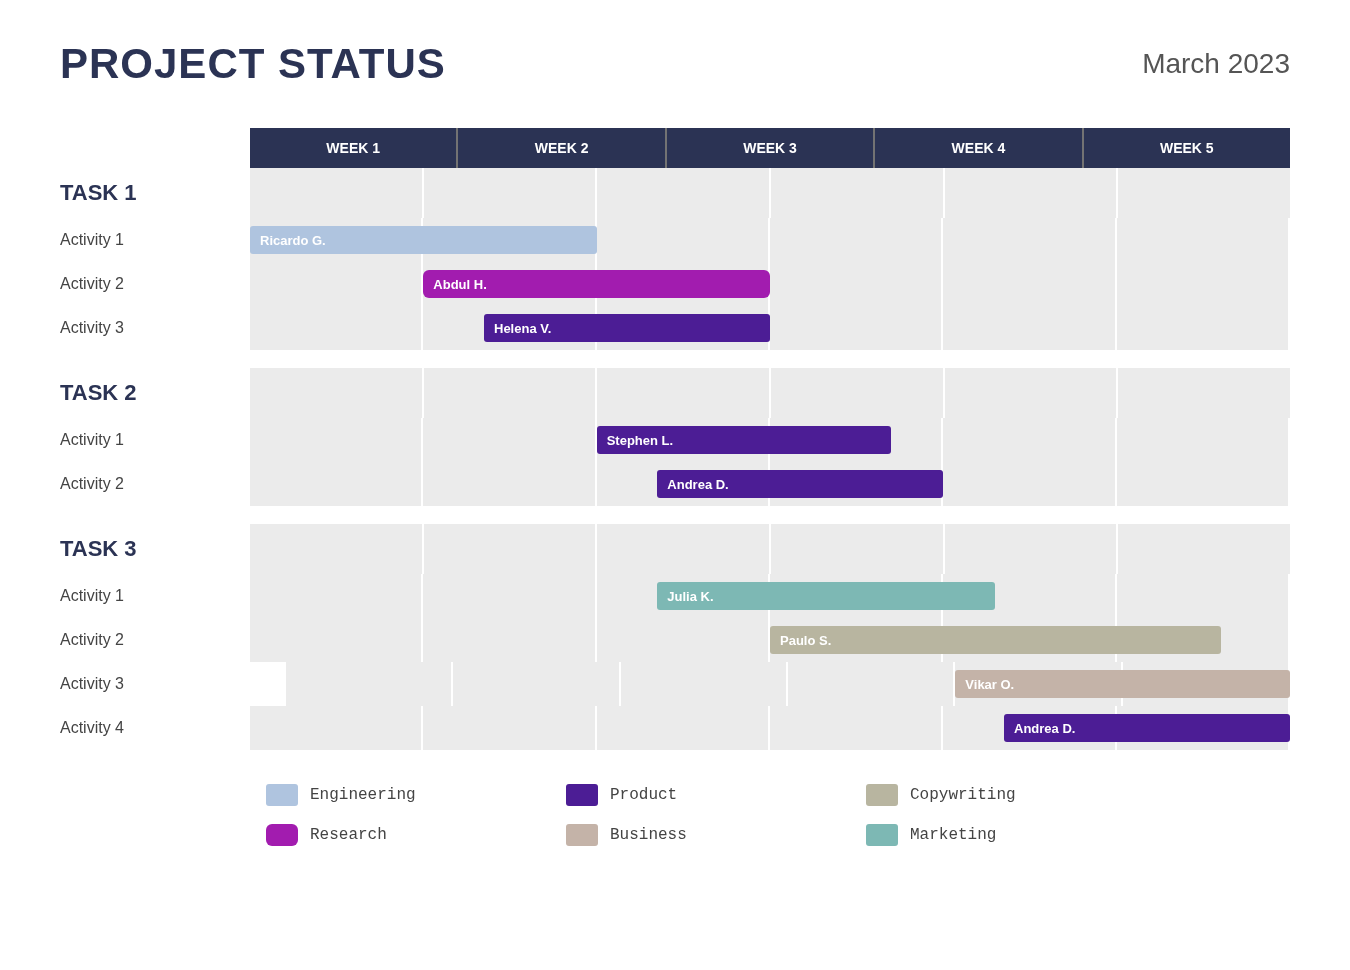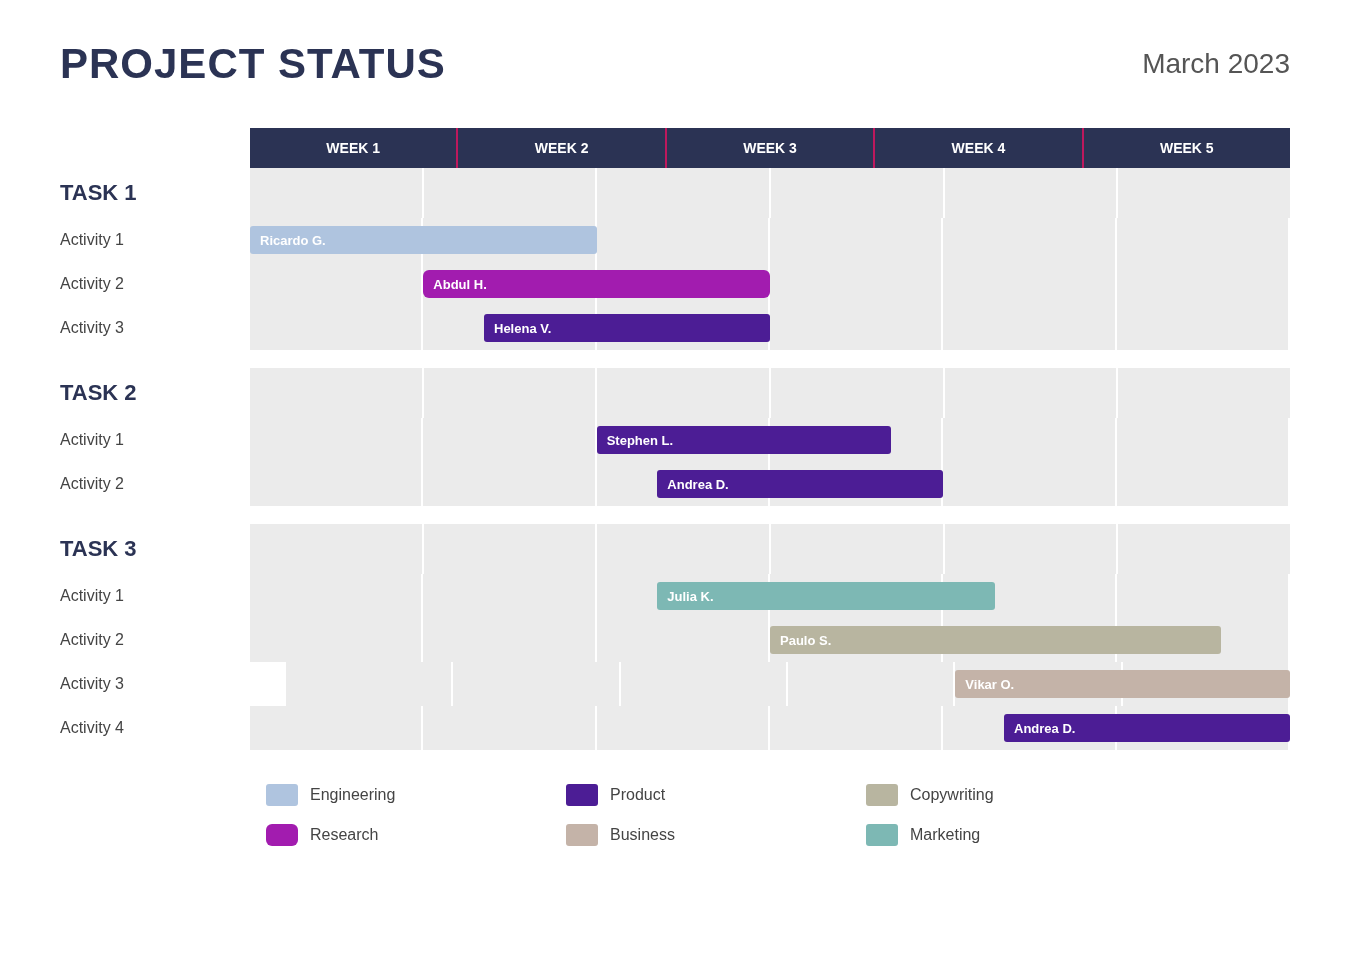--- a/index.html
+++ b/index.html
@@ -41,21 +41,21 @@
       margin-left: 190px;
     }
     .week-header {
       flex: 1;
       background: #2b3354;
       color: #fff;
       font-size: 14px;
       font-weight: 700;
       text-align: center;
       padding: 12px 0;
-      border-right: 2px solid #be185d;
+      border-right: 2px solid #737373;
     }
     .week-header:last-child { border-right: none; }
 
     
     .task-label-row {
       display: flex;
       align-items: center;
       height: 50px;
     }
     .task-label {
@@ -134,20 +134,21 @@
       gap: 10px 0;
       max-width: 900px;
     }
     .legend-item {
       display: flex;
       align-items: center;
       gap: 12px;
       font-size: 16px;
       color: #444;
       padding: 4px 16px;
+      font-family: Liberation Mono, monospace;
     }
     .legend-swatch {
       width: 32px;
       height: 22px;
       border-radius: 3px;
     }
 
     
     .col-engineering { background: #afc4df; }
     .col-research    { background: #a21caf; border-radius: 6px; }

